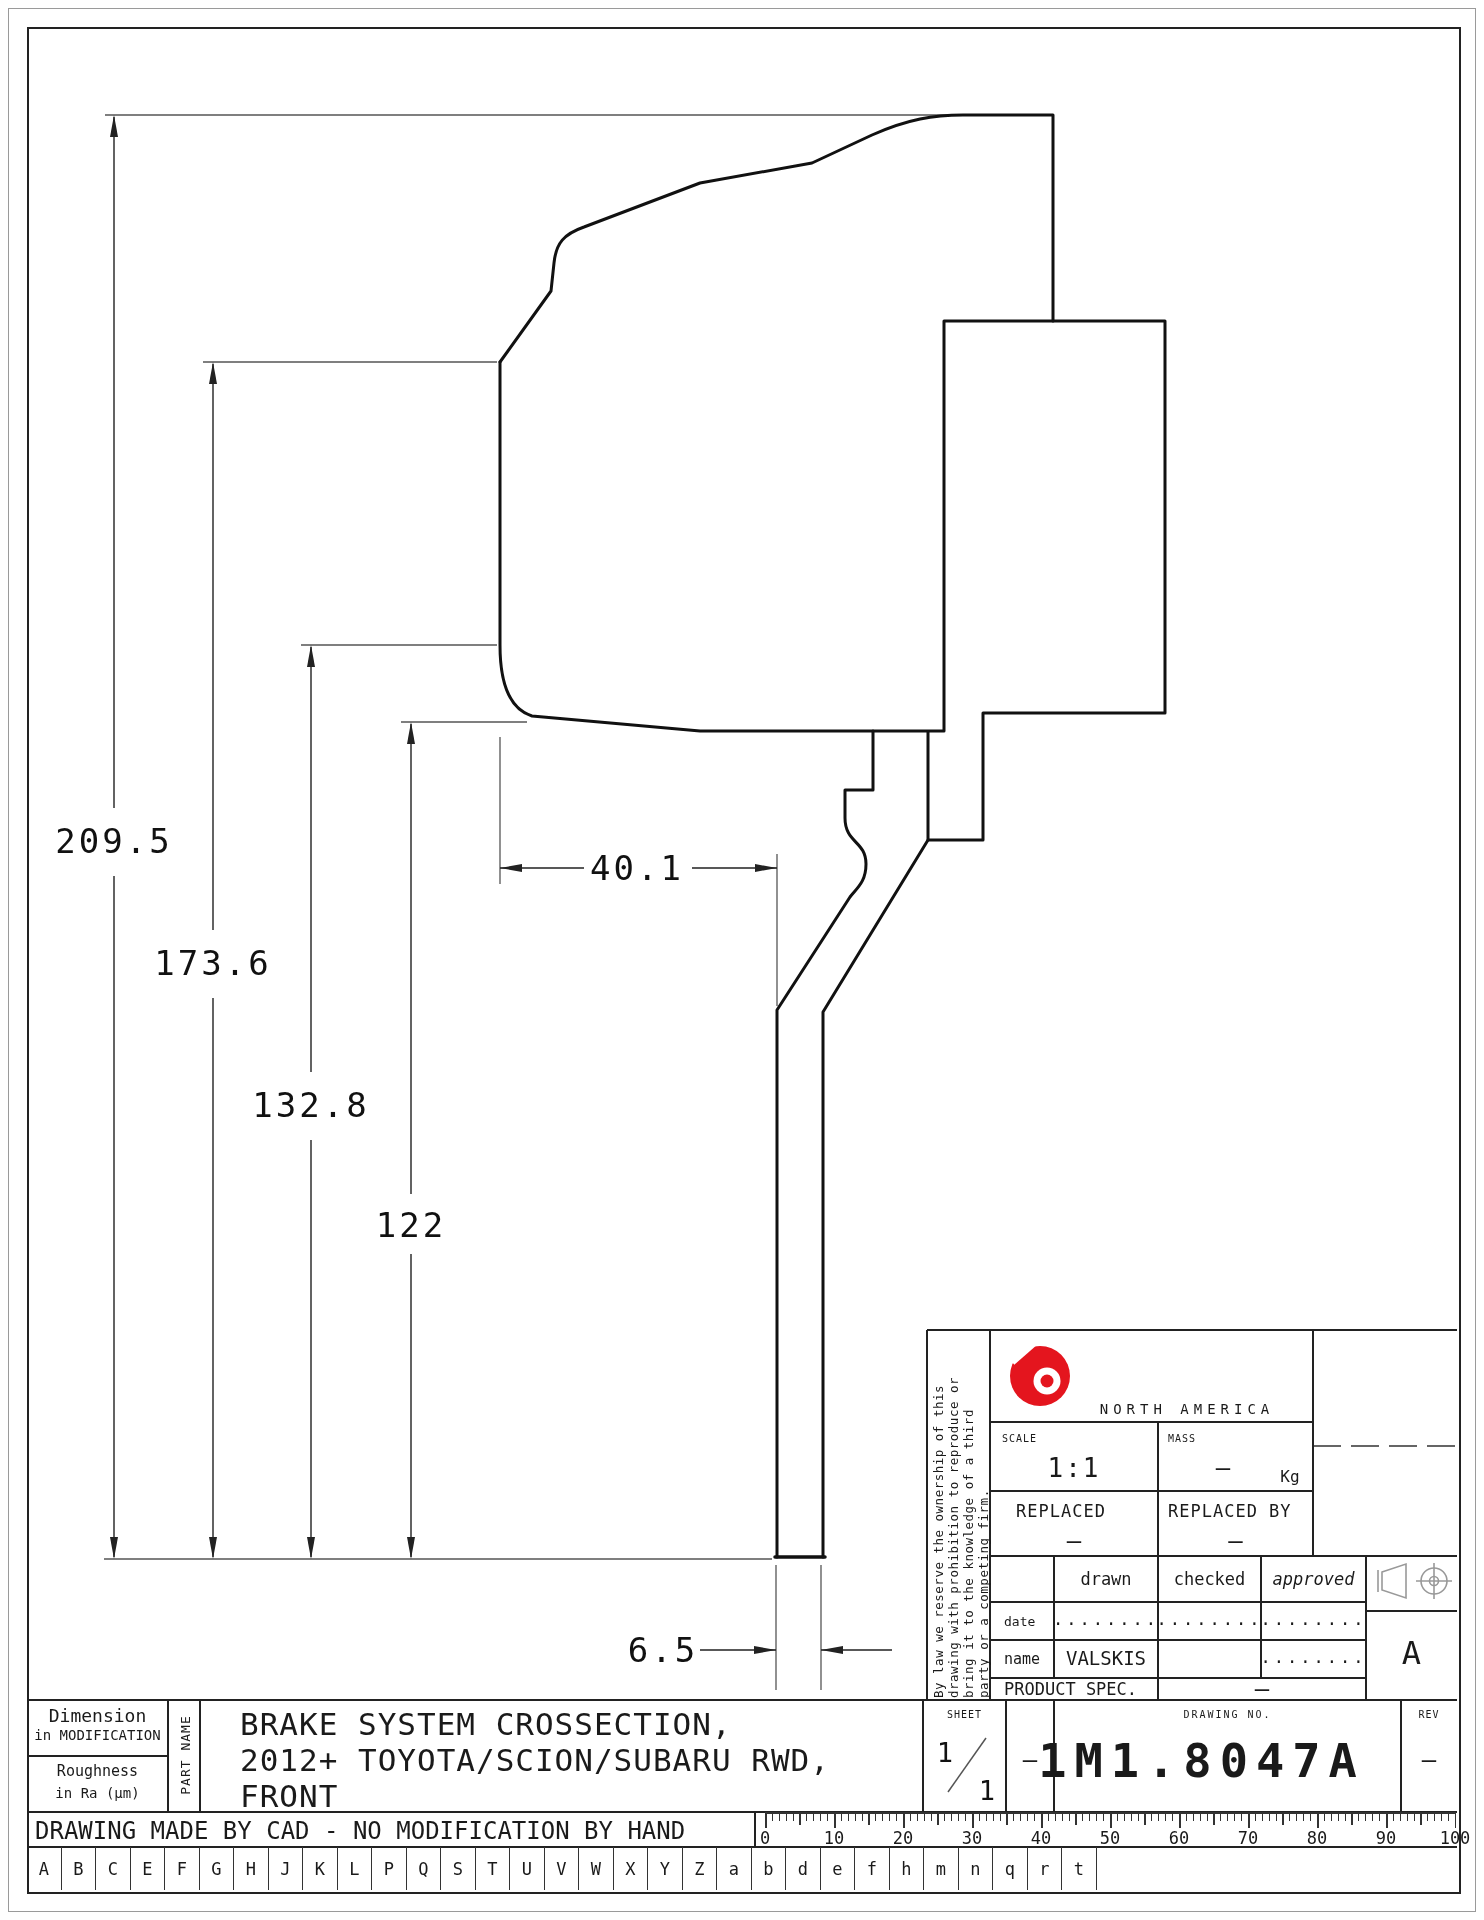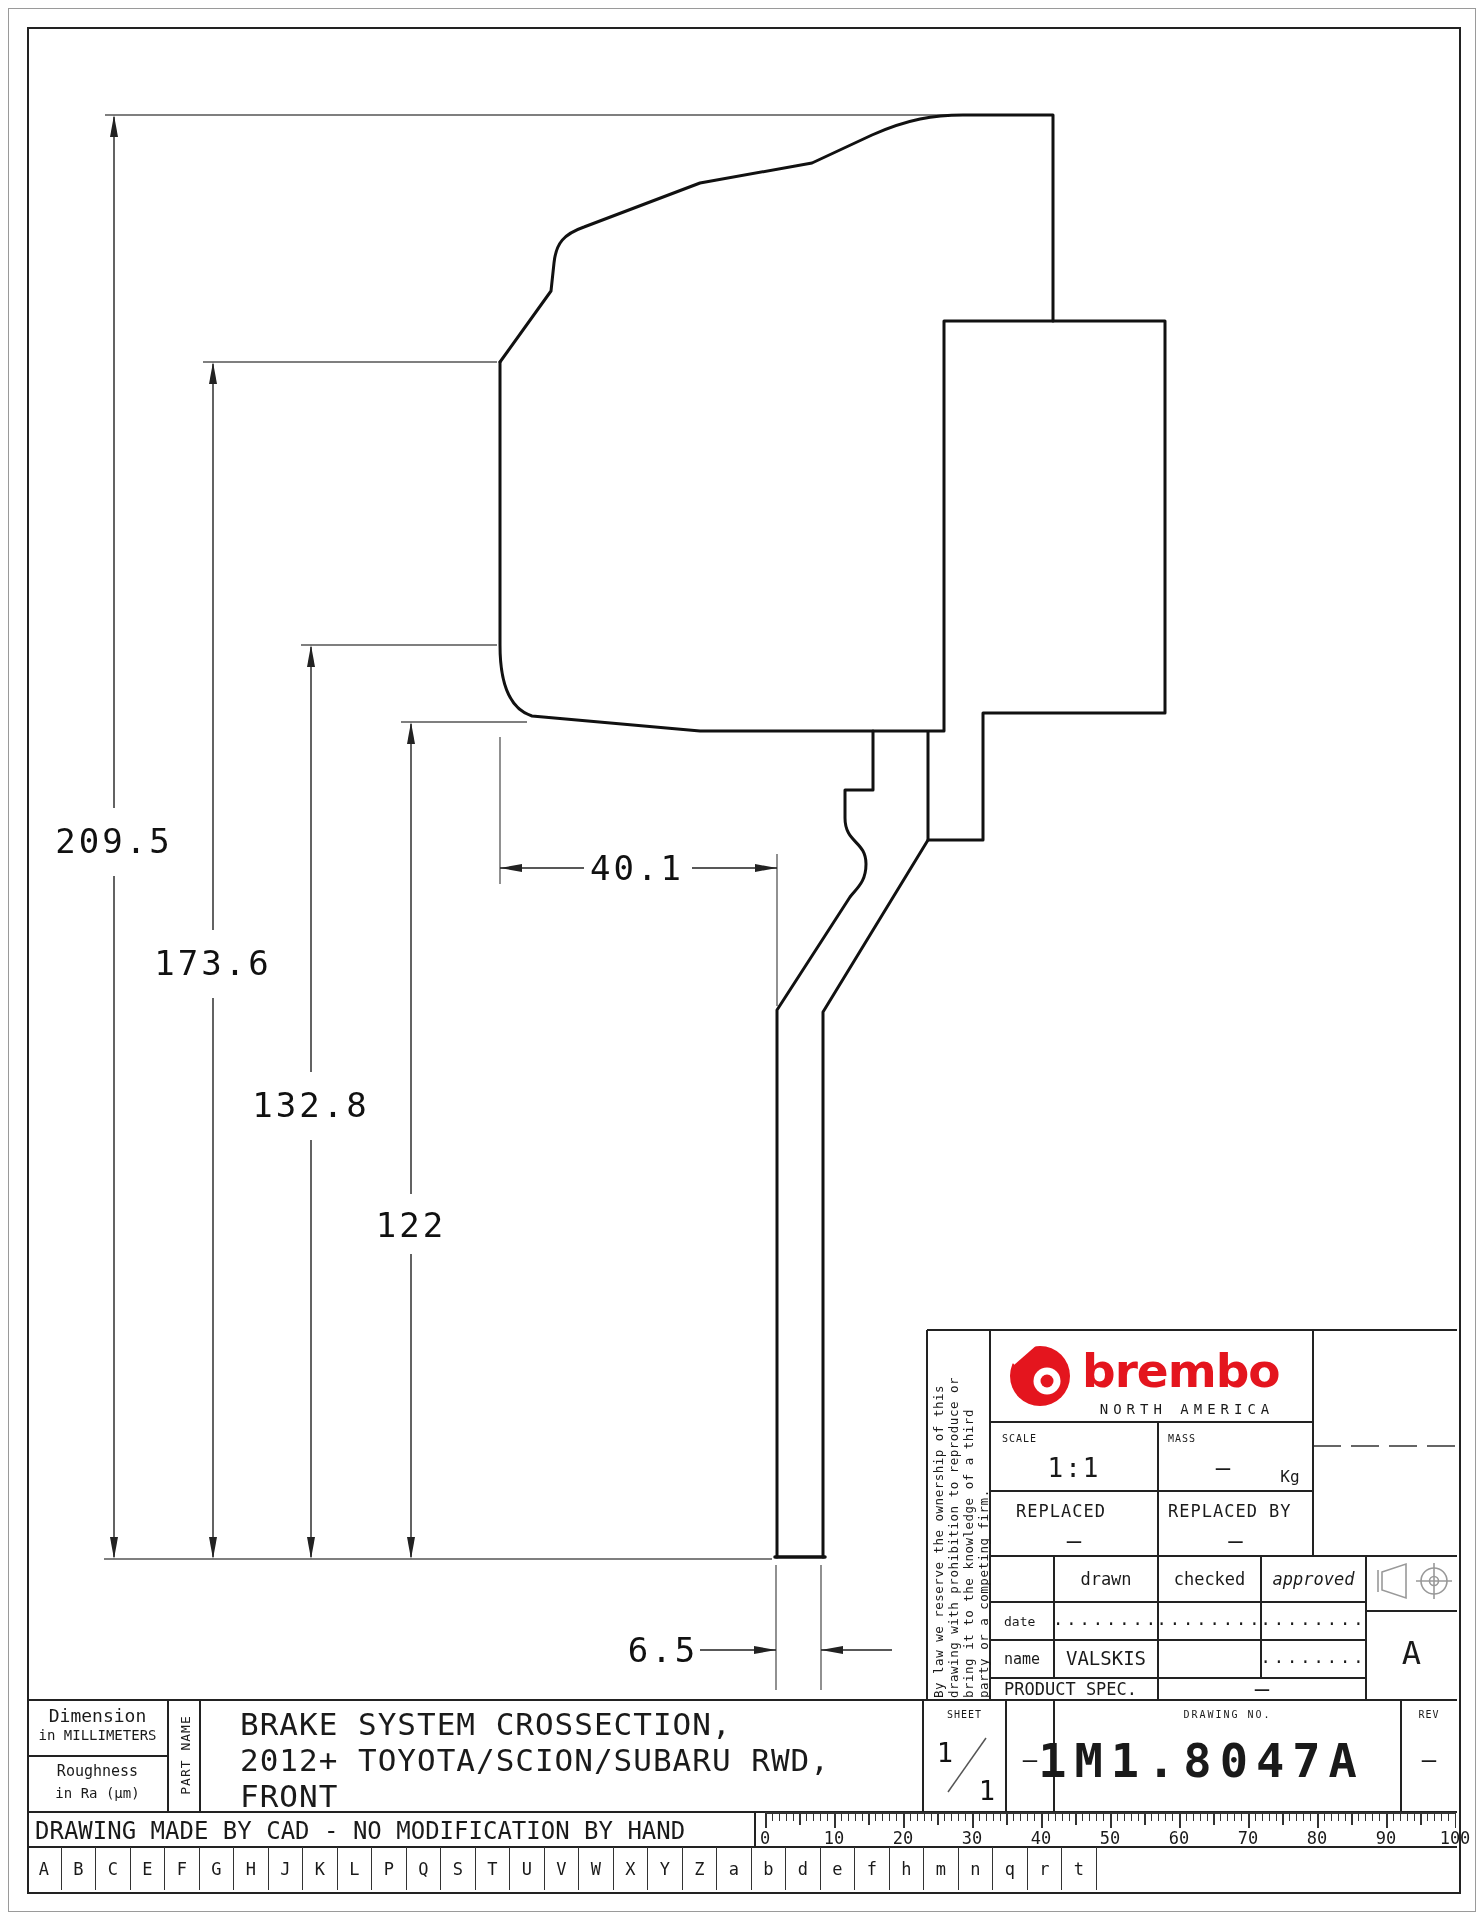--- a/index.html
+++ b/index.html
@@ -147,21 +147,20 @@
     </g>
   </svg>
 
   <div class="abs rot" style="left:929px;top:1698px;width:366px;height:60px;padding-top:2px;">
     <div class="own-line">By law we reserve the ownership of this</div>
     <div class="own-line">drawing with prohibition to reproduce or</div>
     <div class="own-line">bring it to the knowledge of a third</div>
     <div class="own-line">party or a competing firm.</div>
   </div>
 
-  <div class="cell brand-word" style="left:1082px;top:1342px;width:230px;height:56px;color:#e4151e;justify-content:flex-start;">brembo</div>
   <div class="cell" style="left:1082px;top:1400px;width:210px;height:18px;font-size:14px;letter-spacing:5px;">NORTH AMERICA</div>
 
   <div class="cell lbl left" style="left:1002px;top:1428px;width:150px;height:20px;">SCALE</div>
   <div class="cell" style="left:990px;top:1450px;width:168px;height:36px;font-size:26px;letter-spacing:2px;">1:1</div>
   <div class="cell lbl left" style="left:1168px;top:1428px;width:140px;height:20px;">MASS</div>
   <div class="cell dash" style="left:1158px;top:1450px;width:130px;height:36px;">–</div>
   <div class="cell" style="left:1270px;top:1466px;width:40px;height:20px;font-size:16px;">Kg</div>
 
   <div class="cell lbl left" style="left:1016px;top:1500px;width:140px;height:22px;font-size:17px;">REPLACED</div>
   <div class="cell dash" style="left:990px;top:1526px;width:168px;height:30px;">–</div>
@@ -176,21 +175,21 @@
   <div class="cell dots" style="left:1158px;top:1602px;width:103px;height:34px;">........</div>
   <div class="cell dots" style="left:1261px;top:1602px;width:105px;height:34px;">........</div>
   <div class="cell left" style="left:1004px;top:1644px;width:50px;height:30px;font-size:15px;">name</div>
   <div class="cell" style="left:1054px;top:1642px;width:104px;height:32px;font-size:19px;">VALSKIS</div>
   <div class="cell dots" style="left:1261px;top:1640px;width:105px;height:34px;">........</div>
   <div class="cell left" style="left:1004px;top:1680px;width:160px;height:18px;font-size:17px;">PRODUCT SPEC.</div>
   <div class="cell dash" style="left:1158px;top:1678px;width:208px;height:22px;">–</div>
   <div class="cell" style="left:1366px;top:1625px;width:91px;height:55px;font-size:32px;">A</div>
 
   <div class="cell" style="left:27px;top:1706px;width:141px;height:18px;font-size:18px;">Dimension</div>
-  <div class="cell" style="left:27px;top:1726px;width:141px;height:18px;font-size:14px;">in MILLIMETERS</div>
+  <div class="cell" style="left:27px;top:1726px;width:141px;height:18px;font-size:14px;">in MODIFICATION</div>
   <div class="cell" style="left:27px;top:1762px;width:141px;height:18px;font-size:15px;">Roughness</div>
   <div class="cell" style="left:27px;top:1784px;width:141px;height:18px;font-size:14px;">in Ra (μm)</div>
 
   <div class="abs rot cell" style="left:170px;top:1810px;width:110px;height:30px;font-size:13px;letter-spacing:1px;">PART NAME</div>
 
   <div class="abs title-line" style="left:210px;top:1706px;">BRAKE SYSTEM CROSSECTION,</div>
   <div class="abs title-line" style="left:210px;top:1742px;">2012+ TOYOTA/SCION/SUBARU RWD,</div>
   <div class="abs title-line" style="left:210px;top:1778px;">FRONT</div>
 
   <div class="abs" style="left:35px;top:1817px;font-size:24px;white-space:nowrap;">DRAWING MADE BY CAD - NO MODIFICATION BY HAND</div>

